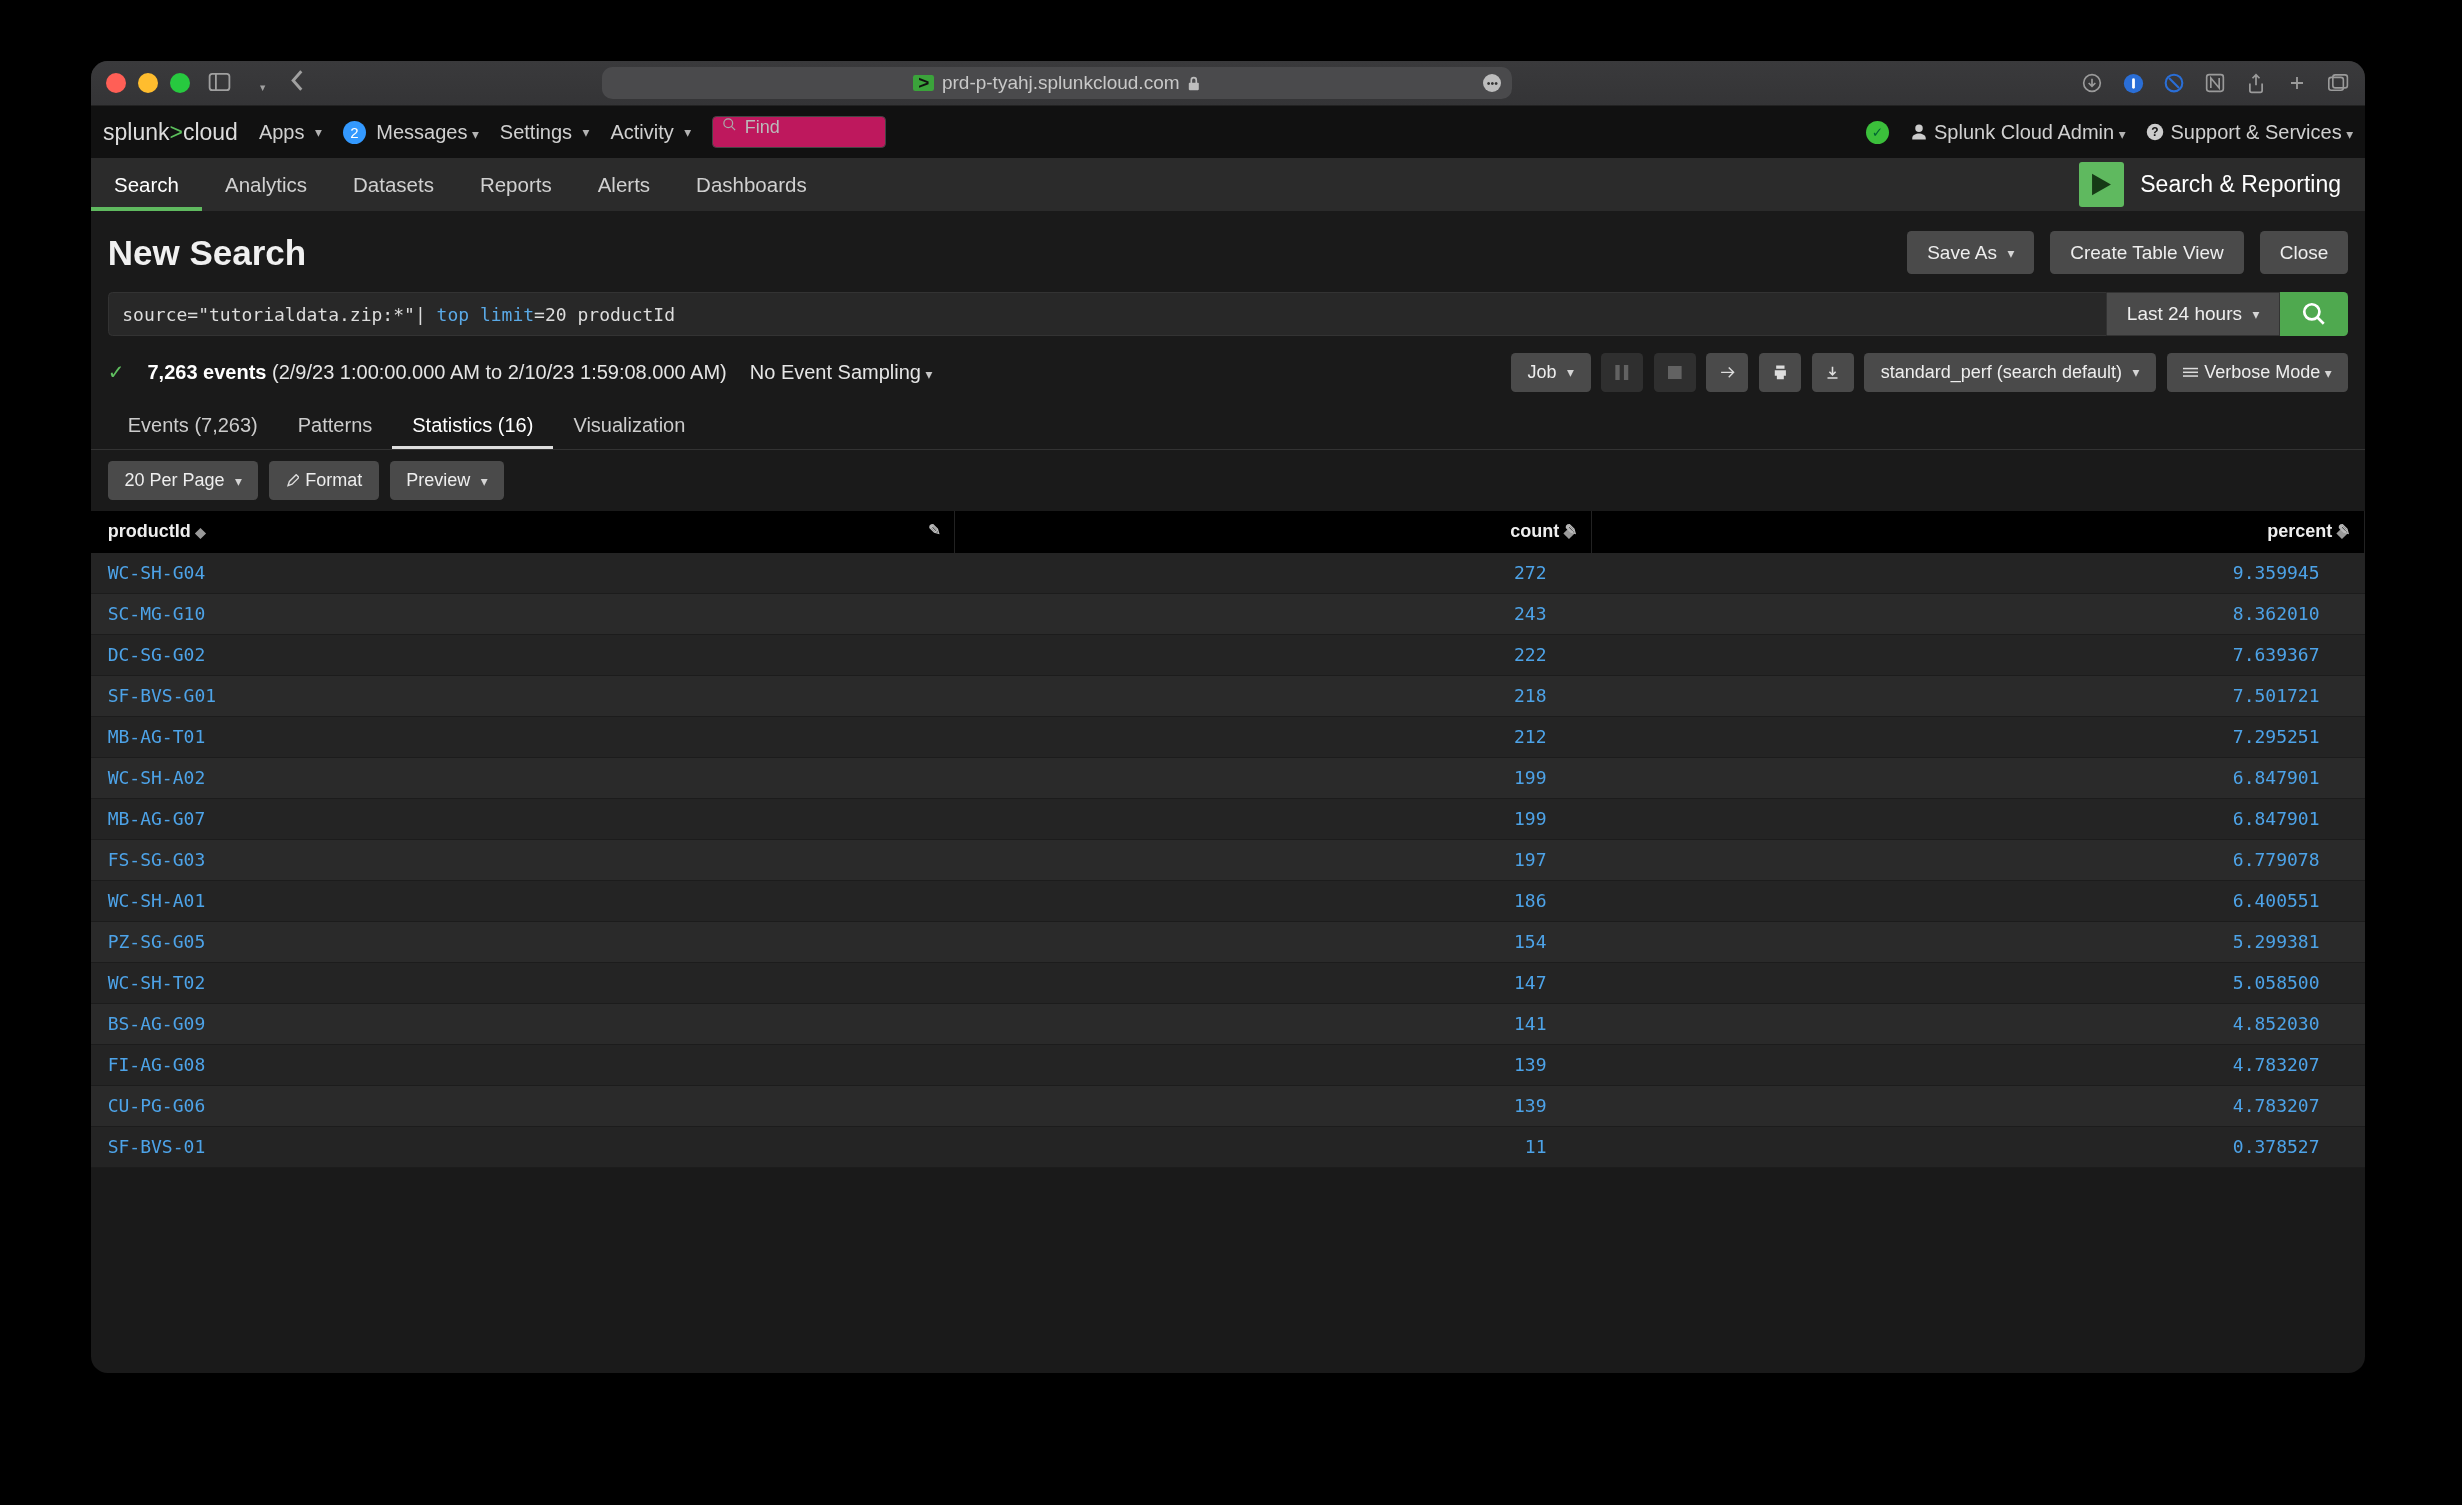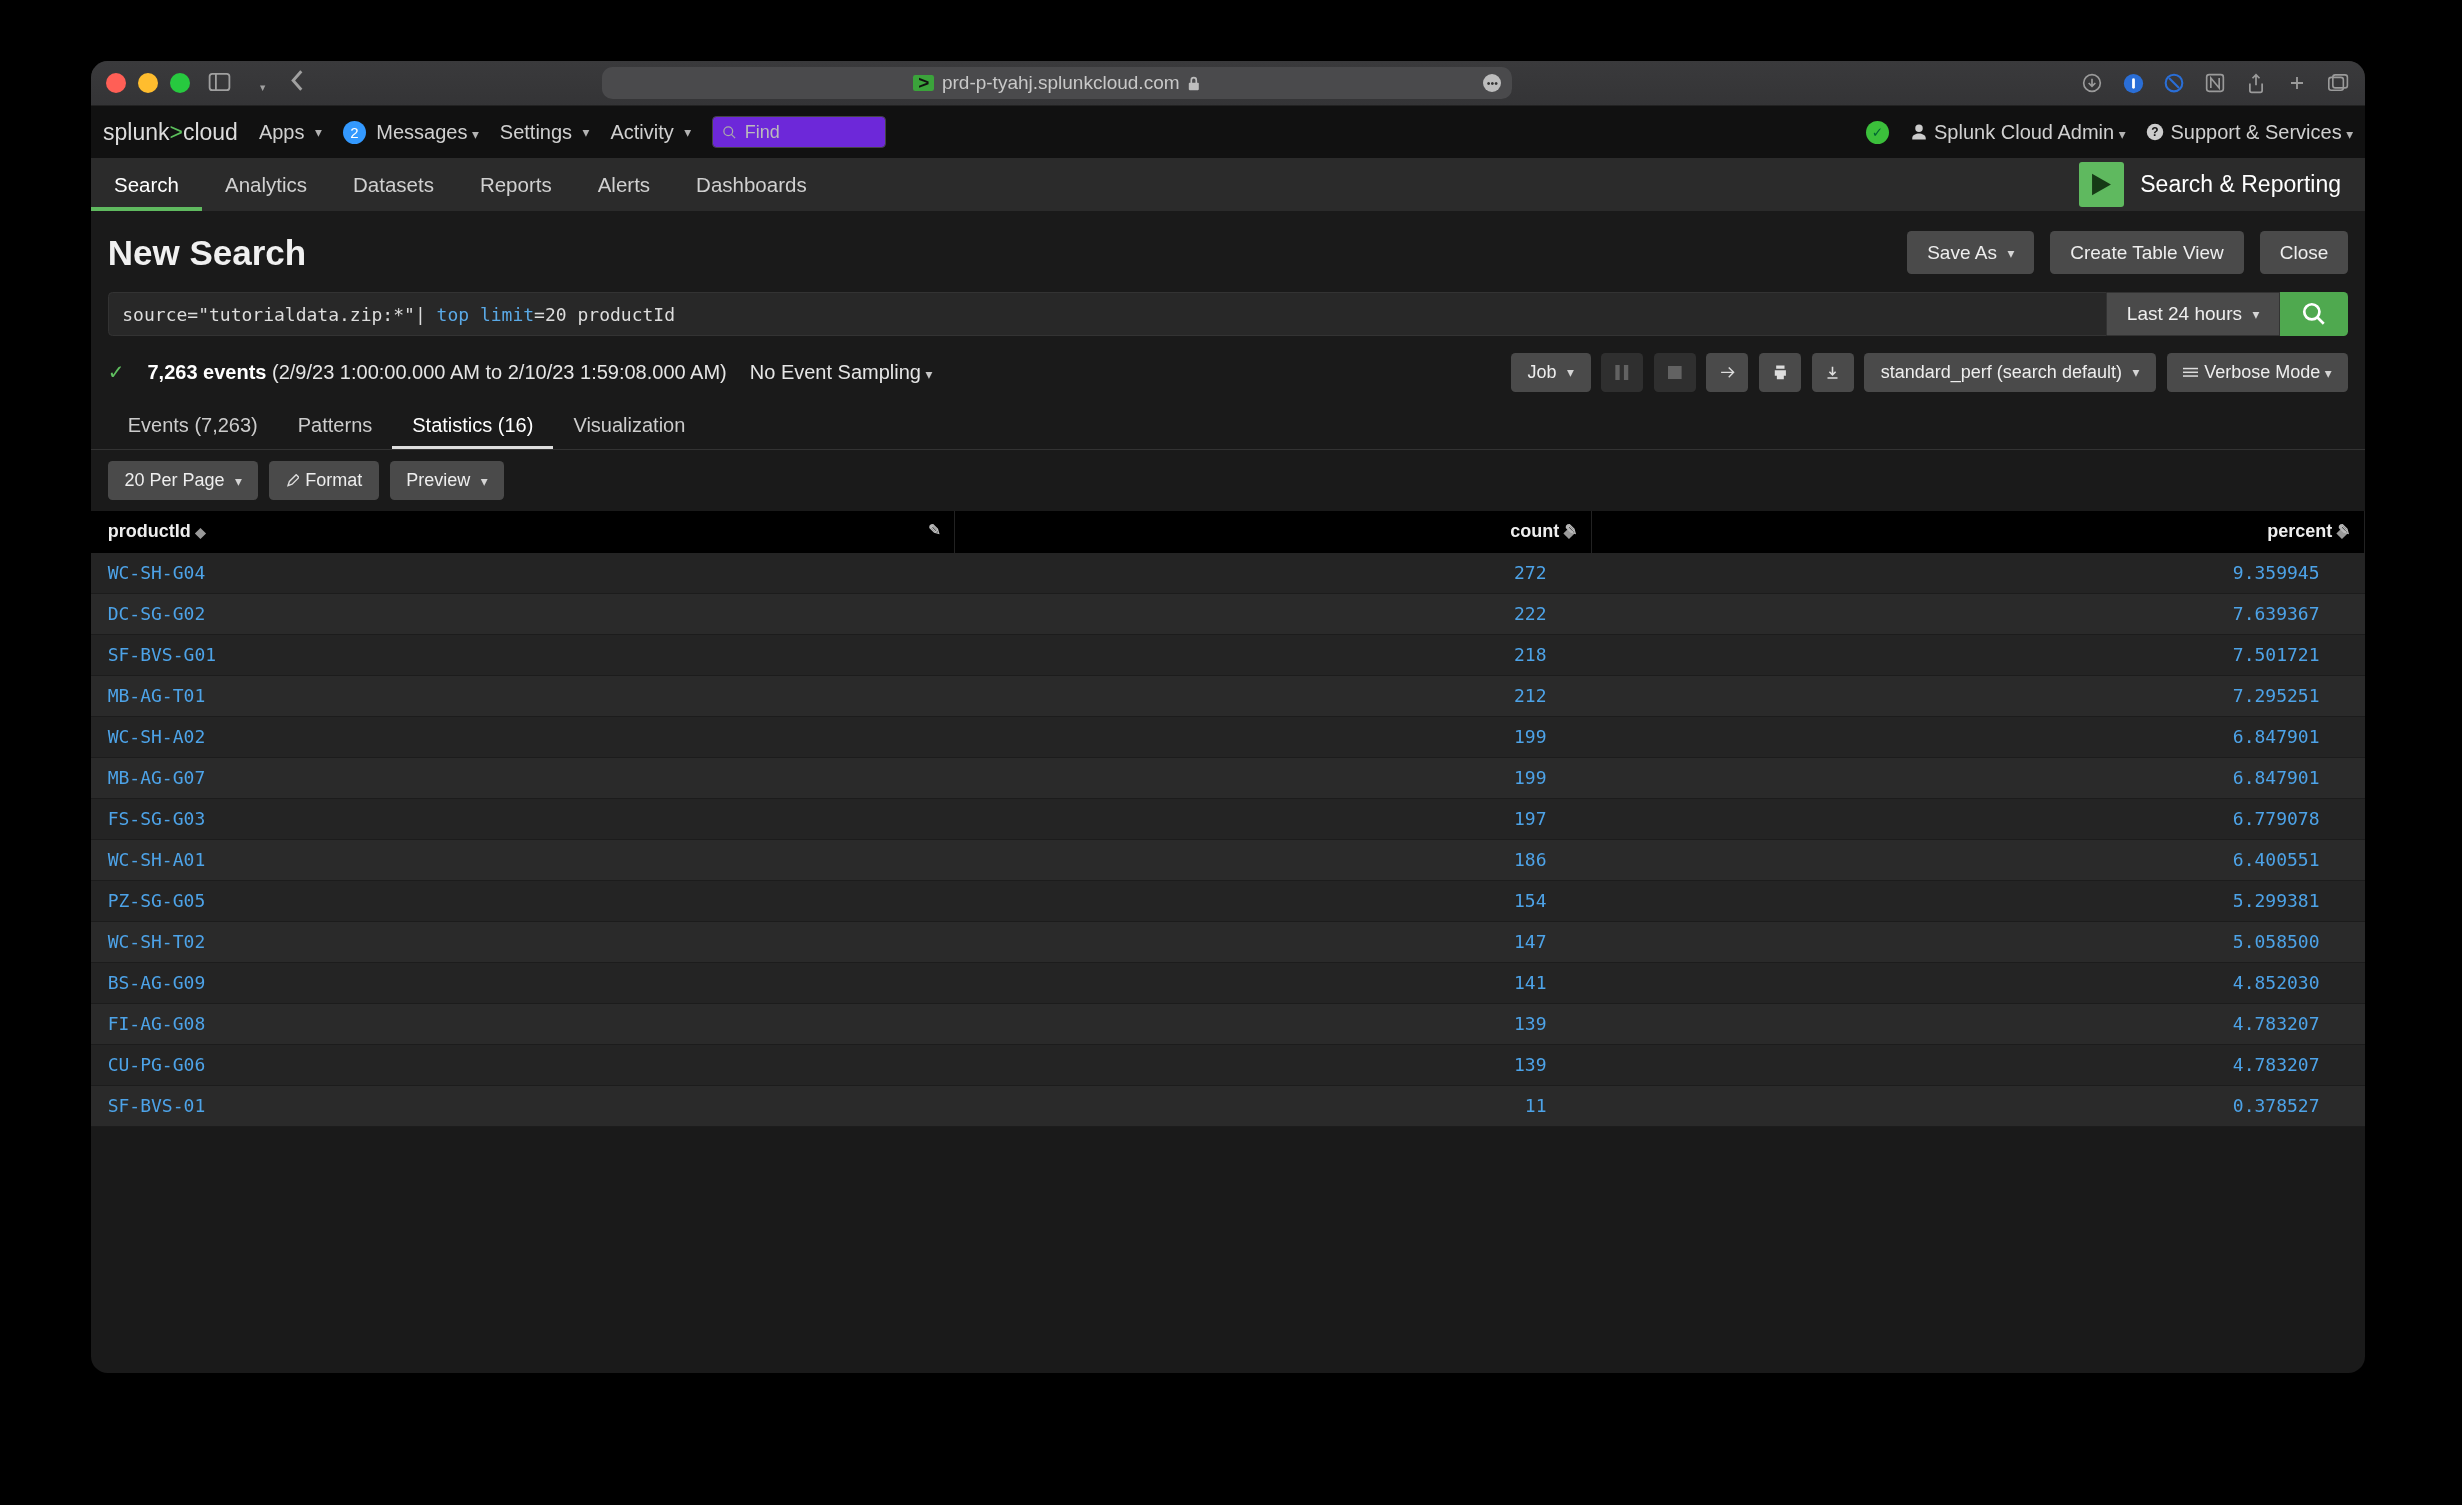--- a/index.html
+++ b/index.html
@@ -60,22 +60,22 @@
   }
   .logo { display:flex; align-items:center; gap:0; font-weight:400; font-size:23px;}
   .logo .g{color:#5cc05c;}
   .globalnav .menu-item { color:#d0d0d0; display:flex; align-items:center; gap:6px;}
   .globalnav .badge {
     background:#3399ff;width:23px;height:23px;border-radius:50%;
     display:inline-flex;align-items:center;justify-content:center;
     color:white;font-size:15px;margin-right:4.5px;
   }
   .findbox {
-    background:#6d28d9;border:0.8px solid #444;border-radius:4.5px;
-    height:32px;width:174px;display:flex;align-items:center;
+    background:#be185d;border:0.8px solid #444;border-radius:4.5px;
+    height:32px;width:174px;display:flex;
     padding:0 9px;color:#bbb;gap:7.6px;font-size:18px;
   }
   .globalnav .right { margin-left:auto; display:flex; align-items:center; gap:21px;}
   .status-dot{width:23px;height:23px;border-radius:50%;background:#3bbf3b;display:flex;align-items:center;justify-content:center;color:#063;font-size:13.6px;}
   .appbar {
     height:53px;background:#2b2b2b;display:flex;align-items:center;
     padding:0 0px;font-size:20.5px;
   }
   .appbar .tab { padding:0 23px; height:100%; display:flex; align-items:center; color:#d0d0d0; cursor:pointer;}
   .appbar .tab.active { border-bottom:4.5px solid #5fb95f; color:#fff;padding-top:4.5px;}
@@ -364,20 +364,25 @@
         </th>
       </tr>
     </thead>
     <tbody id="results-body">
         <tr>
           <td><a href="#">WC-SH-G04</a></td>
           <td class="num">272</td>
           <td class="num">9.359945</td>
         </tr>
         <tr>
+          <td><a href="#">SC-MG-G10</a></td>
+          <td class="num">243</td>
+          <td class="num">8.362010</td>
+        </tr>
+        <tr>
           <td><a href="#">DC-SG-G02</a></td>
           <td class="num">222</td>
           <td class="num">7.639367</td>
         </tr>
         <tr>
           <td><a href="#">SF-BVS-G01</a></td>
           <td class="num">218</td>
           <td class="num">7.501721</td>
         </tr>
         <tr>

